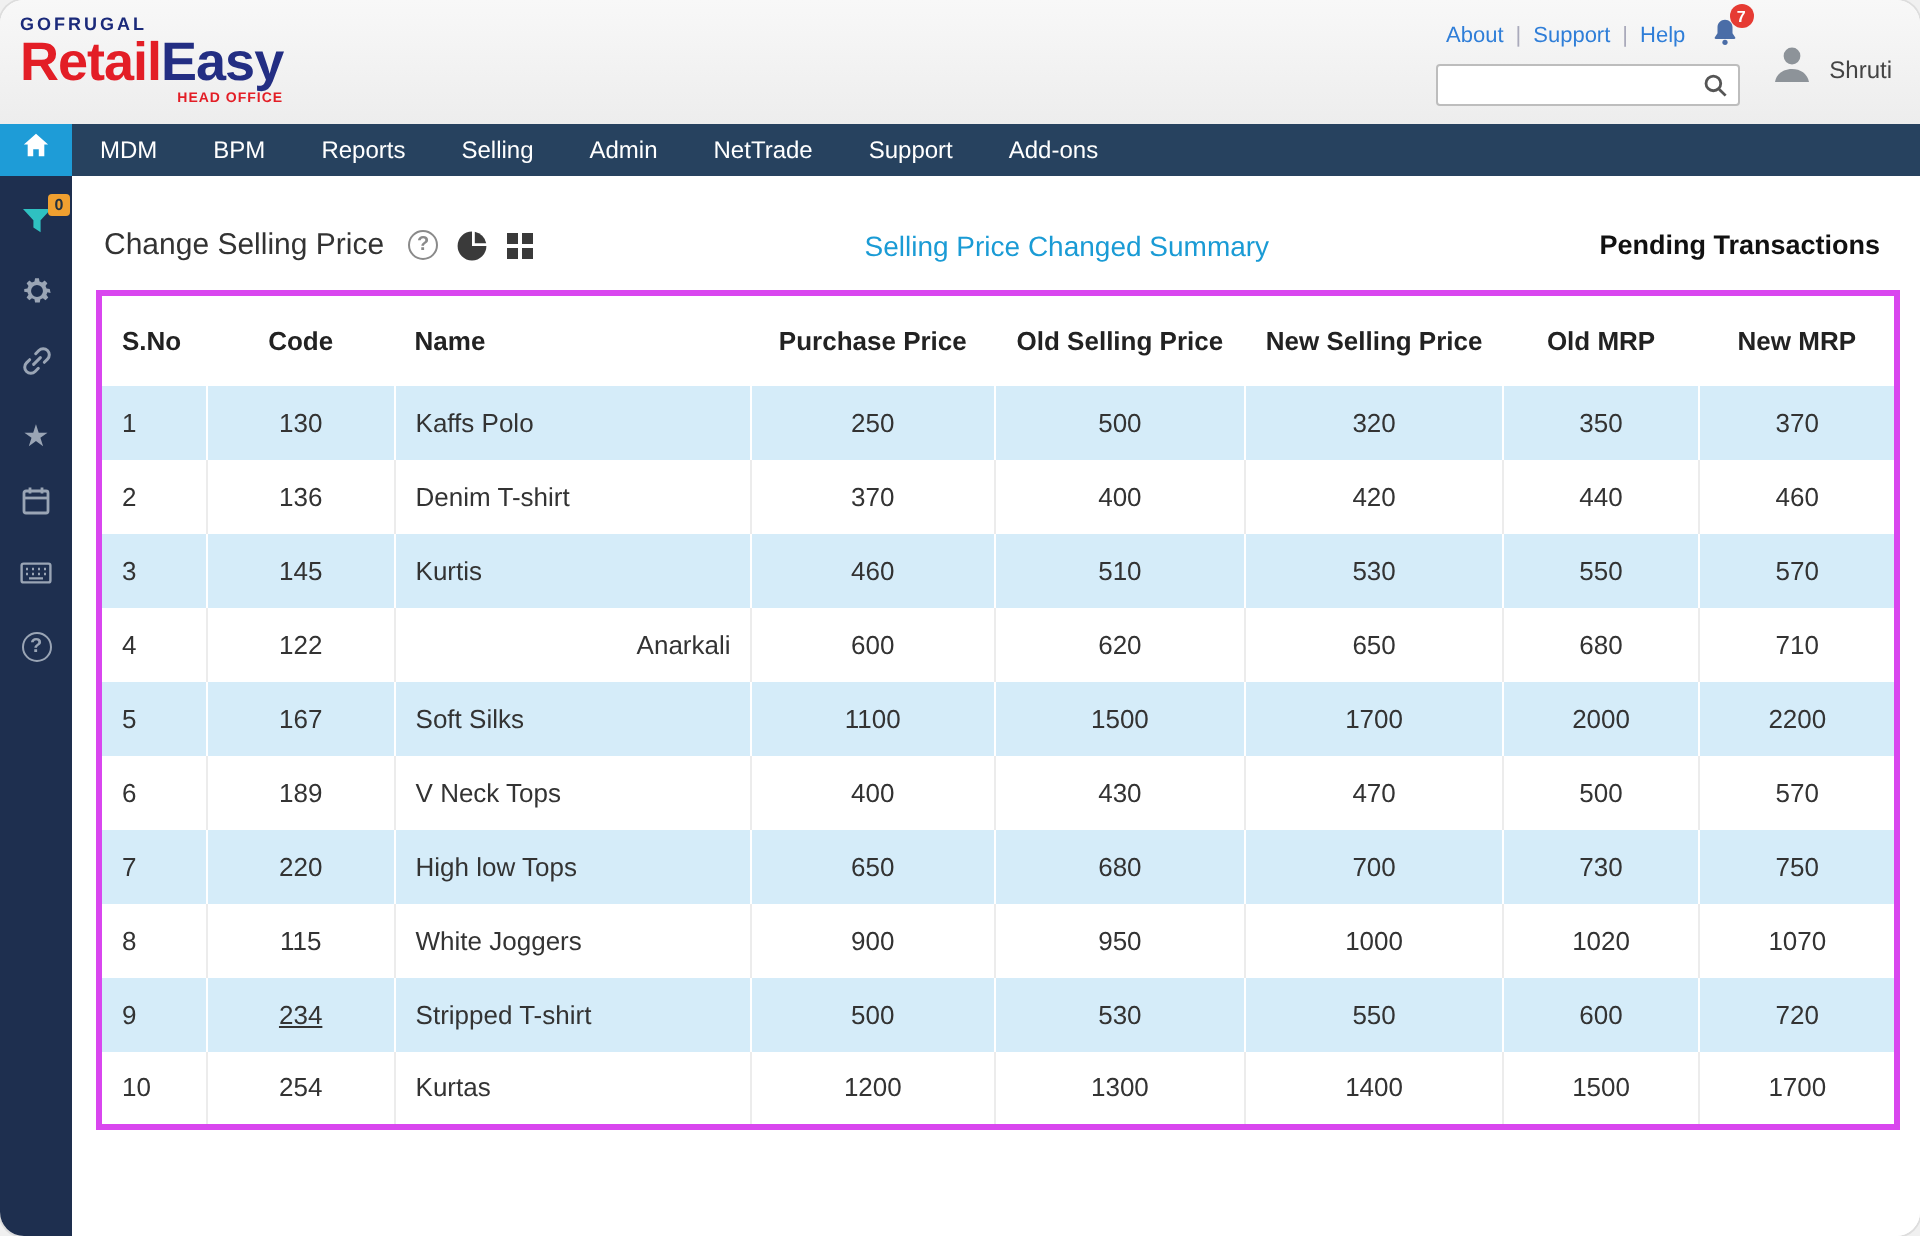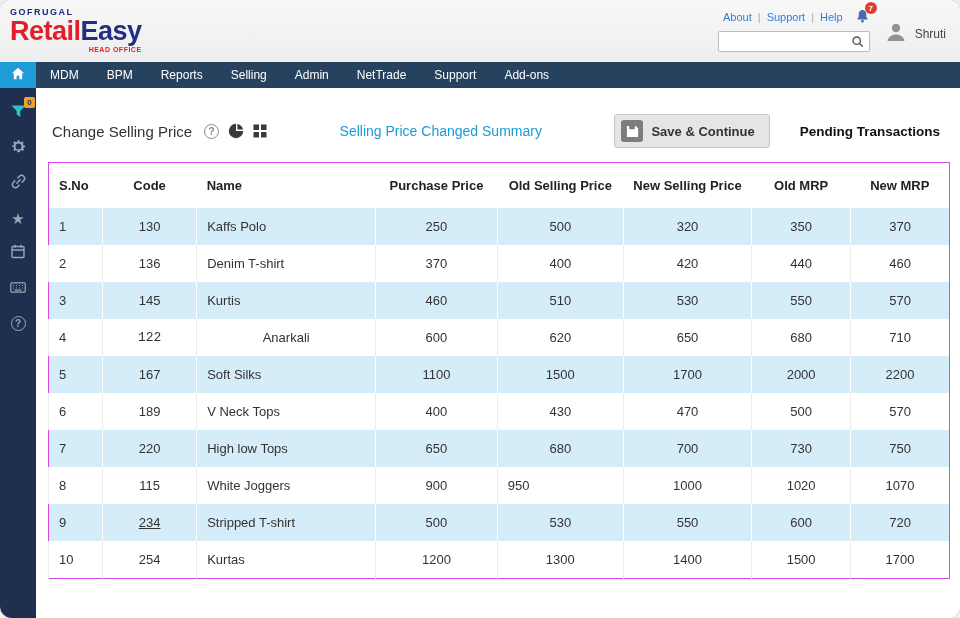--- a/index.html
+++ b/index.html
@@ -85,21 +85,21 @@
     border-radius:3px; padding:5px 14px 5px 6px; font-size:13px; font-weight:bold; color:#333;
     cursor:pointer; margin-right:22px;
   }
   .save-icon-box{
     width:22px; height:22px; border-radius:3px; background:#7d7d7d; display:flex; align-items:center; justify-content:center;
   }
   .pending-label{ font-size:13.5px; font-weight:bold; color:#111; margin-right:8px; white-space:nowrap;}
   
   .table-wrap{ padding:0 10px 0 12px; }
   table.price-table{
-    width:100%; border-collapse:collapse; font-size:13px; border:1px solid #d946ef;padding-left:36px;
+    width:100%; border-collapse:collapse; font-size:13px; border:3px solid #d946ef;padding-left:36px;
   }
   .price-table th{
     padding:15px 10px; font-size:13px; font-weight:bold; color:#222; background:#fff; white-space:nowrap;
   }
   .price-table td{
     height:37px; padding:0 10px; color:#333;
   }
   .price-table tbody tr:nth-child(odd) td{ background:var(--row-alt,#d5ecf9); border-right:1px solid #fff; }
   .price-table tbody tr:nth-child(even) td{ background:#fff; border-right:1px solid #ececec; }
   .price-table tbody tr td:last-child{ border-right:none; }
@@ -247,29 +247,20 @@
                 <g fill="#3a3a3a">
                   <rect x="0.5" y="0.5" width="5.5" height="5.5"></rect>
                   <rect x="8" y="0.5" width="5.5" height="5.5"></rect>
                   <rect x="0.5" y="8" width="5.5" height="5.5"></rect>
                   <rect x="8" y="8" width="5.5" height="5.5"></rect>
                 </g>
               </svg>
           </span>
         </span>
         <a class="summary-link">Selling Price Changed Summary</a>
-        <button class="save-btn">
-          <span class="save-icon-box">
-            <svg width="13" height="13" viewBox="0 0 14 14">
-                <path fill="#fff" d="M1 1 h9.5 L13 3.5 V13 H1 Z M3.5 1 v3.5 h6 V1 Z M3 8 h8 v5 H3 Z"></path>
-                <rect x="7.3" y="1.7" width="1.6" height="2.2" fill="#7d7d7d"></rect>
-              </svg>
-          </span>
-          <span>Save &amp; Continue</span>
-        </button>
         <span class="pending-label">Pending Transactions</span>
       </div>
 
       <div class="table-wrap">
         <table class="price-table">
           <colgroup>
             <col style="width:6%">
               <col style="width:10.5%">
               <col style="width:20%">
               <col style="width:13.5%">
@@ -316,22 +307,22 @@
                 <td style="text-align: center;">145</td>
                 <td style="text-align: left;">Kurtis</td>
                 <td style="text-align: center;">460</td>
                 <td style="text-align: center;">510</td>
                 <td style="text-align: center;">530</td>
                 <td style="text-align: center;">550</td>
                 <td style="text-align: center;">570</td>
               </tr>
               <tr>
                 <td style="text-align: left;">4</td>
-                <td style="text-align: center; font-family: Liberation Mono, monospace;">122</td>
-                <td style="text-align: center;">Anarkali</td>
+                <td style="text-align: center;">122</td>
+                <td style="text-align: right;">Anarkali</td>
                 <td style="text-align: center;">600</td>
                 <td style="text-align: center;">620</td>
                 <td style="text-align: center;">650</td>
                 <td style="text-align: center;">680</td>
                 <td style="text-align: center;">710</td>
               </tr>
               <tr>
                 <td style="text-align: left;">5</td>
                 <td style="text-align: center; margin-left: 36px;">167</td>
                 <td style="text-align: left;">Soft Silks</td>
@@ -359,21 +350,21 @@
                 <td style="text-align: center;">680</td>
                 <td style="text-align: center;">700</td>
                 <td style="text-align: center;">730</td>
                 <td style="text-align: center;">750</td>
               </tr>
               <tr>
                 <td style="text-align: left;">8</td>
                 <td style="text-align: center;">115</td>
                 <td style="text-align: left;">White Joggers</td>
                 <td style="text-align: center;">900</td>
-                <td style=" margin-left: 36px;">950</td>
+                <td style="text-align: center; margin-left: 36px;">950</td>
                 <td style="text-align: center;">1000</td>
                 <td style="text-align: center;">1020</td>
                 <td style="text-align: center;">1070</td>
               </tr>
               <tr>
                 <td style="text-align: left;">9</td>
                 <td style="text-align: center; text-decoration: underline;">234</td>
                 <td style="text-align: left;">Stripped T-shirt</td>
                 <td style="text-align: center;">500</td>
                 <td style="text-align: center;">530</td>

